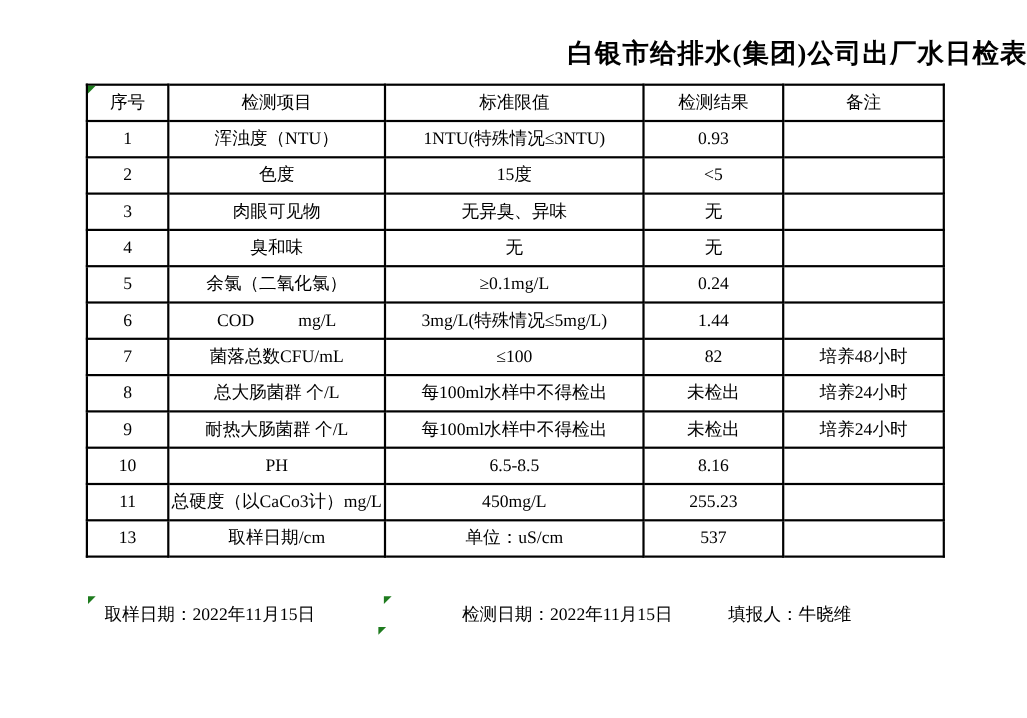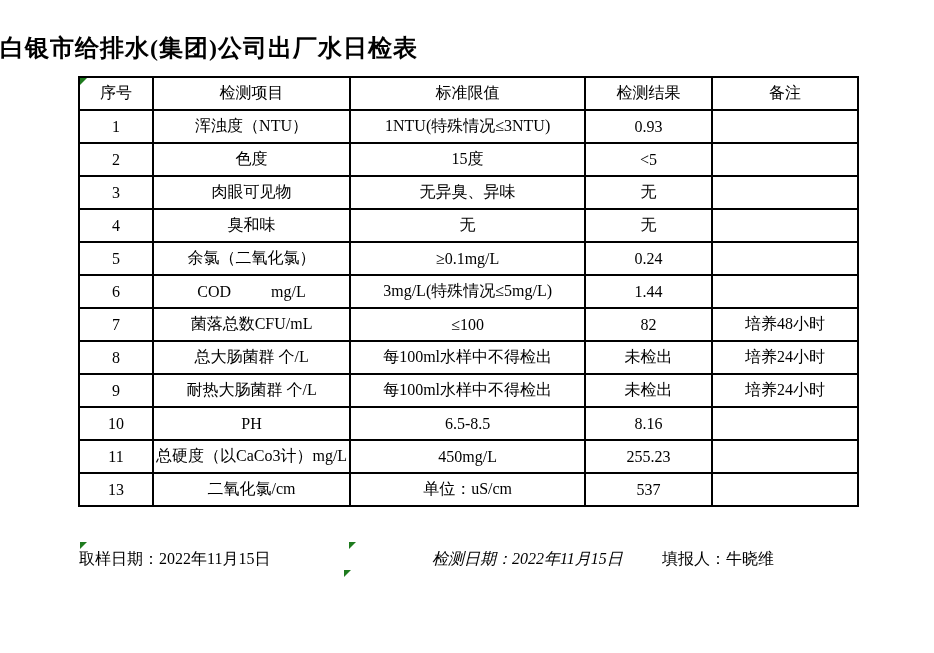--- a/index.html
+++ b/index.html
@@ -13,21 +13,21 @@
     position: relative;
     font-family: "Liberation Serif", "DejaVu Serif", serif;
     color: #000000;
     overflow: hidden;
   }
   .page-title {
     position: absolute;
     top: 32px;
     left: 0;
     width: 934px;
-    text-align: left;
+    text-align: right;
     font-size: 24px;
     font-weight: bold;
     letter-spacing: 1px;
   }
   table.report {
     position: absolute;
     left: 78px;
     top: 76px;
     border-collapse: collapse;
     table-layout: fixed;
@@ -54,22 +54,22 @@
     position: absolute;
     top: 549px;
     left: 0;
     width: 934px;
     font-size: 16px;
   }
   .footer-line span {
     position: absolute;
     white-space: nowrap;
   }
-  .sampling-date { left: 79px; text-align: right; }
-  .test-date     { left: 432px; font-style: italic; }
+  .sampling-date { left: 95px; text-align: right; }
+  .test-date     { left: 420px; }
   .reporter      { left: 662px; }
   .error-indicator {
     position: absolute;
     width: 0;
     height: 0;
     border-top: 7px solid #1e7b1e;
     border-right: 7px solid transparent;
   }
   #tri-1 { left: 80px;  top: 78px;  }
   #tri-2 { left: 80px;  top: 542px; }
@@ -171,21 +171,21 @@
       </tr>
       <tr>
         <td>11</td>
         <td>总硬度（以CaCo3计）mg/L</td>
         <td>450mg/L</td>
         <td>255.23</td>
         <td></td>
       </tr>
       <tr>
         <td>13</td>
-        <td>二氧化氯/cm</td>
+        <td>取样日期/cm</td>
         <td>单位：uS/cm</td>
         <td>537</td>
         <td></td>
       </tr>
     </tbody>
 </table>
 
 <div class="error-indicator" id="tri-1" style="border-top-color: rgb(30, 123, 30);"></div>
 <div class="error-indicator" id="tri-2" style="border-top-color: rgb(30, 123, 30);"></div>
 <div class="error-indicator" id="tri-3" style="border-top-color: rgb(30, 123, 30);"></div>

